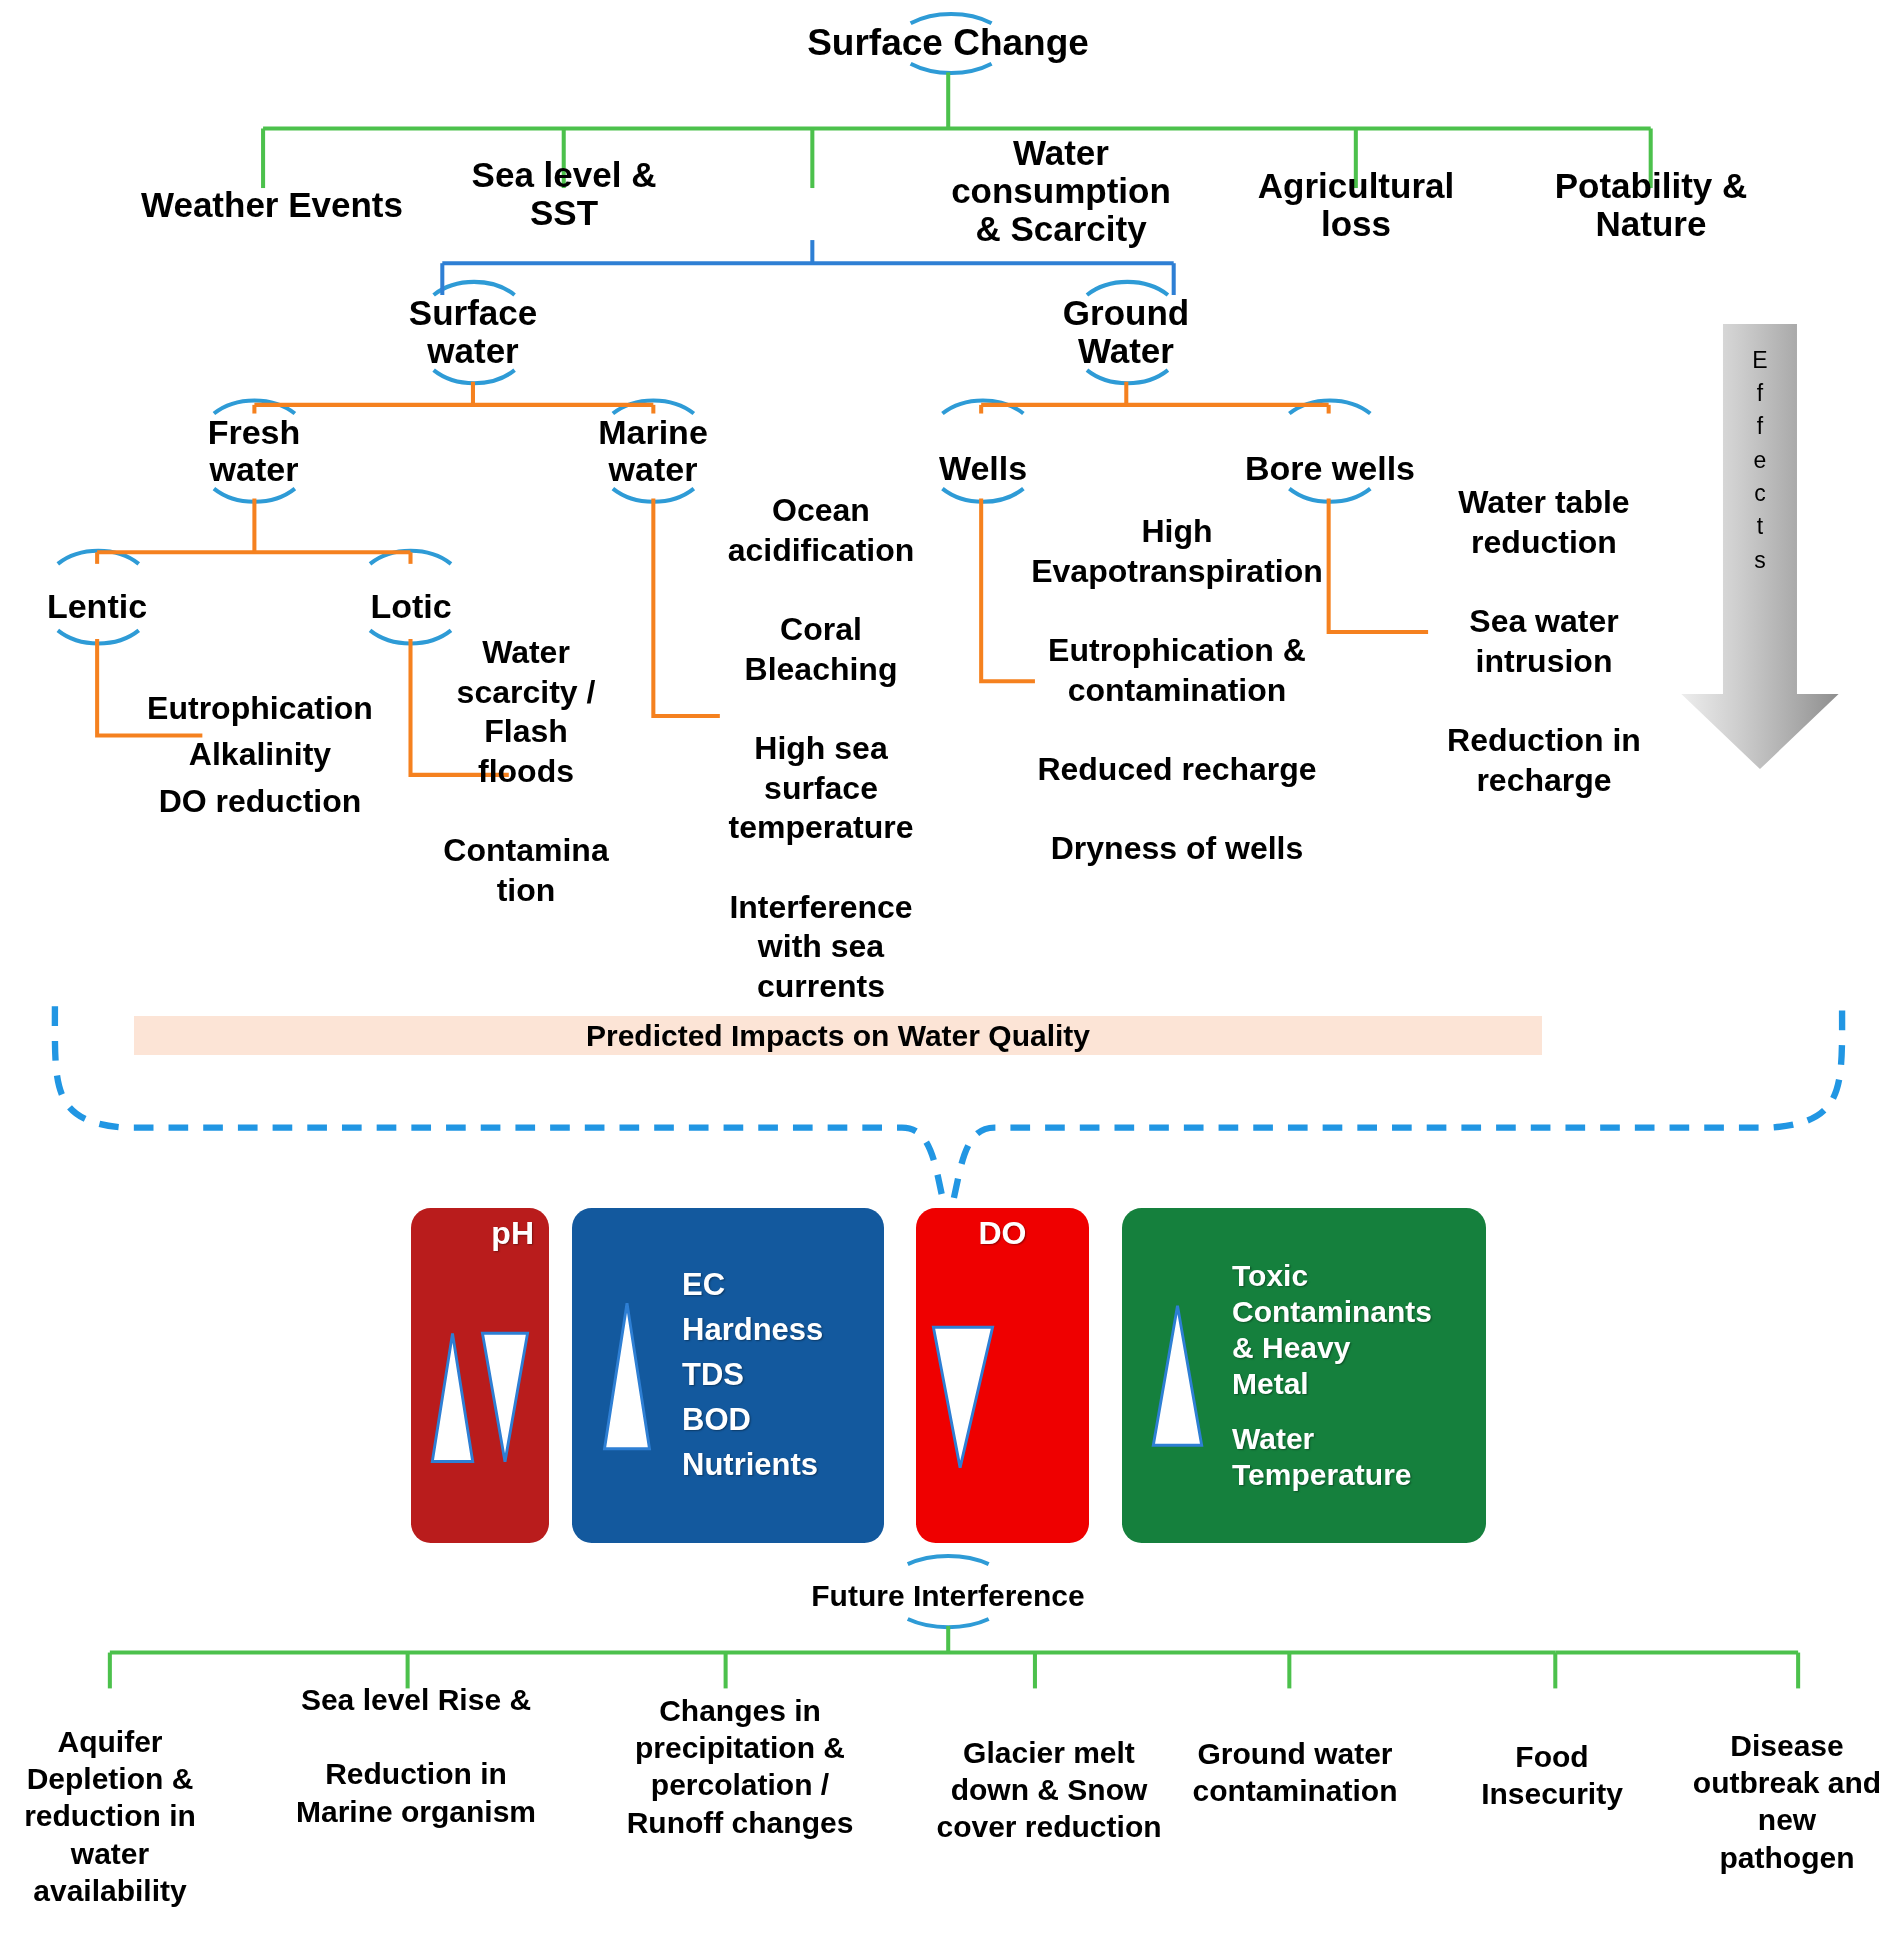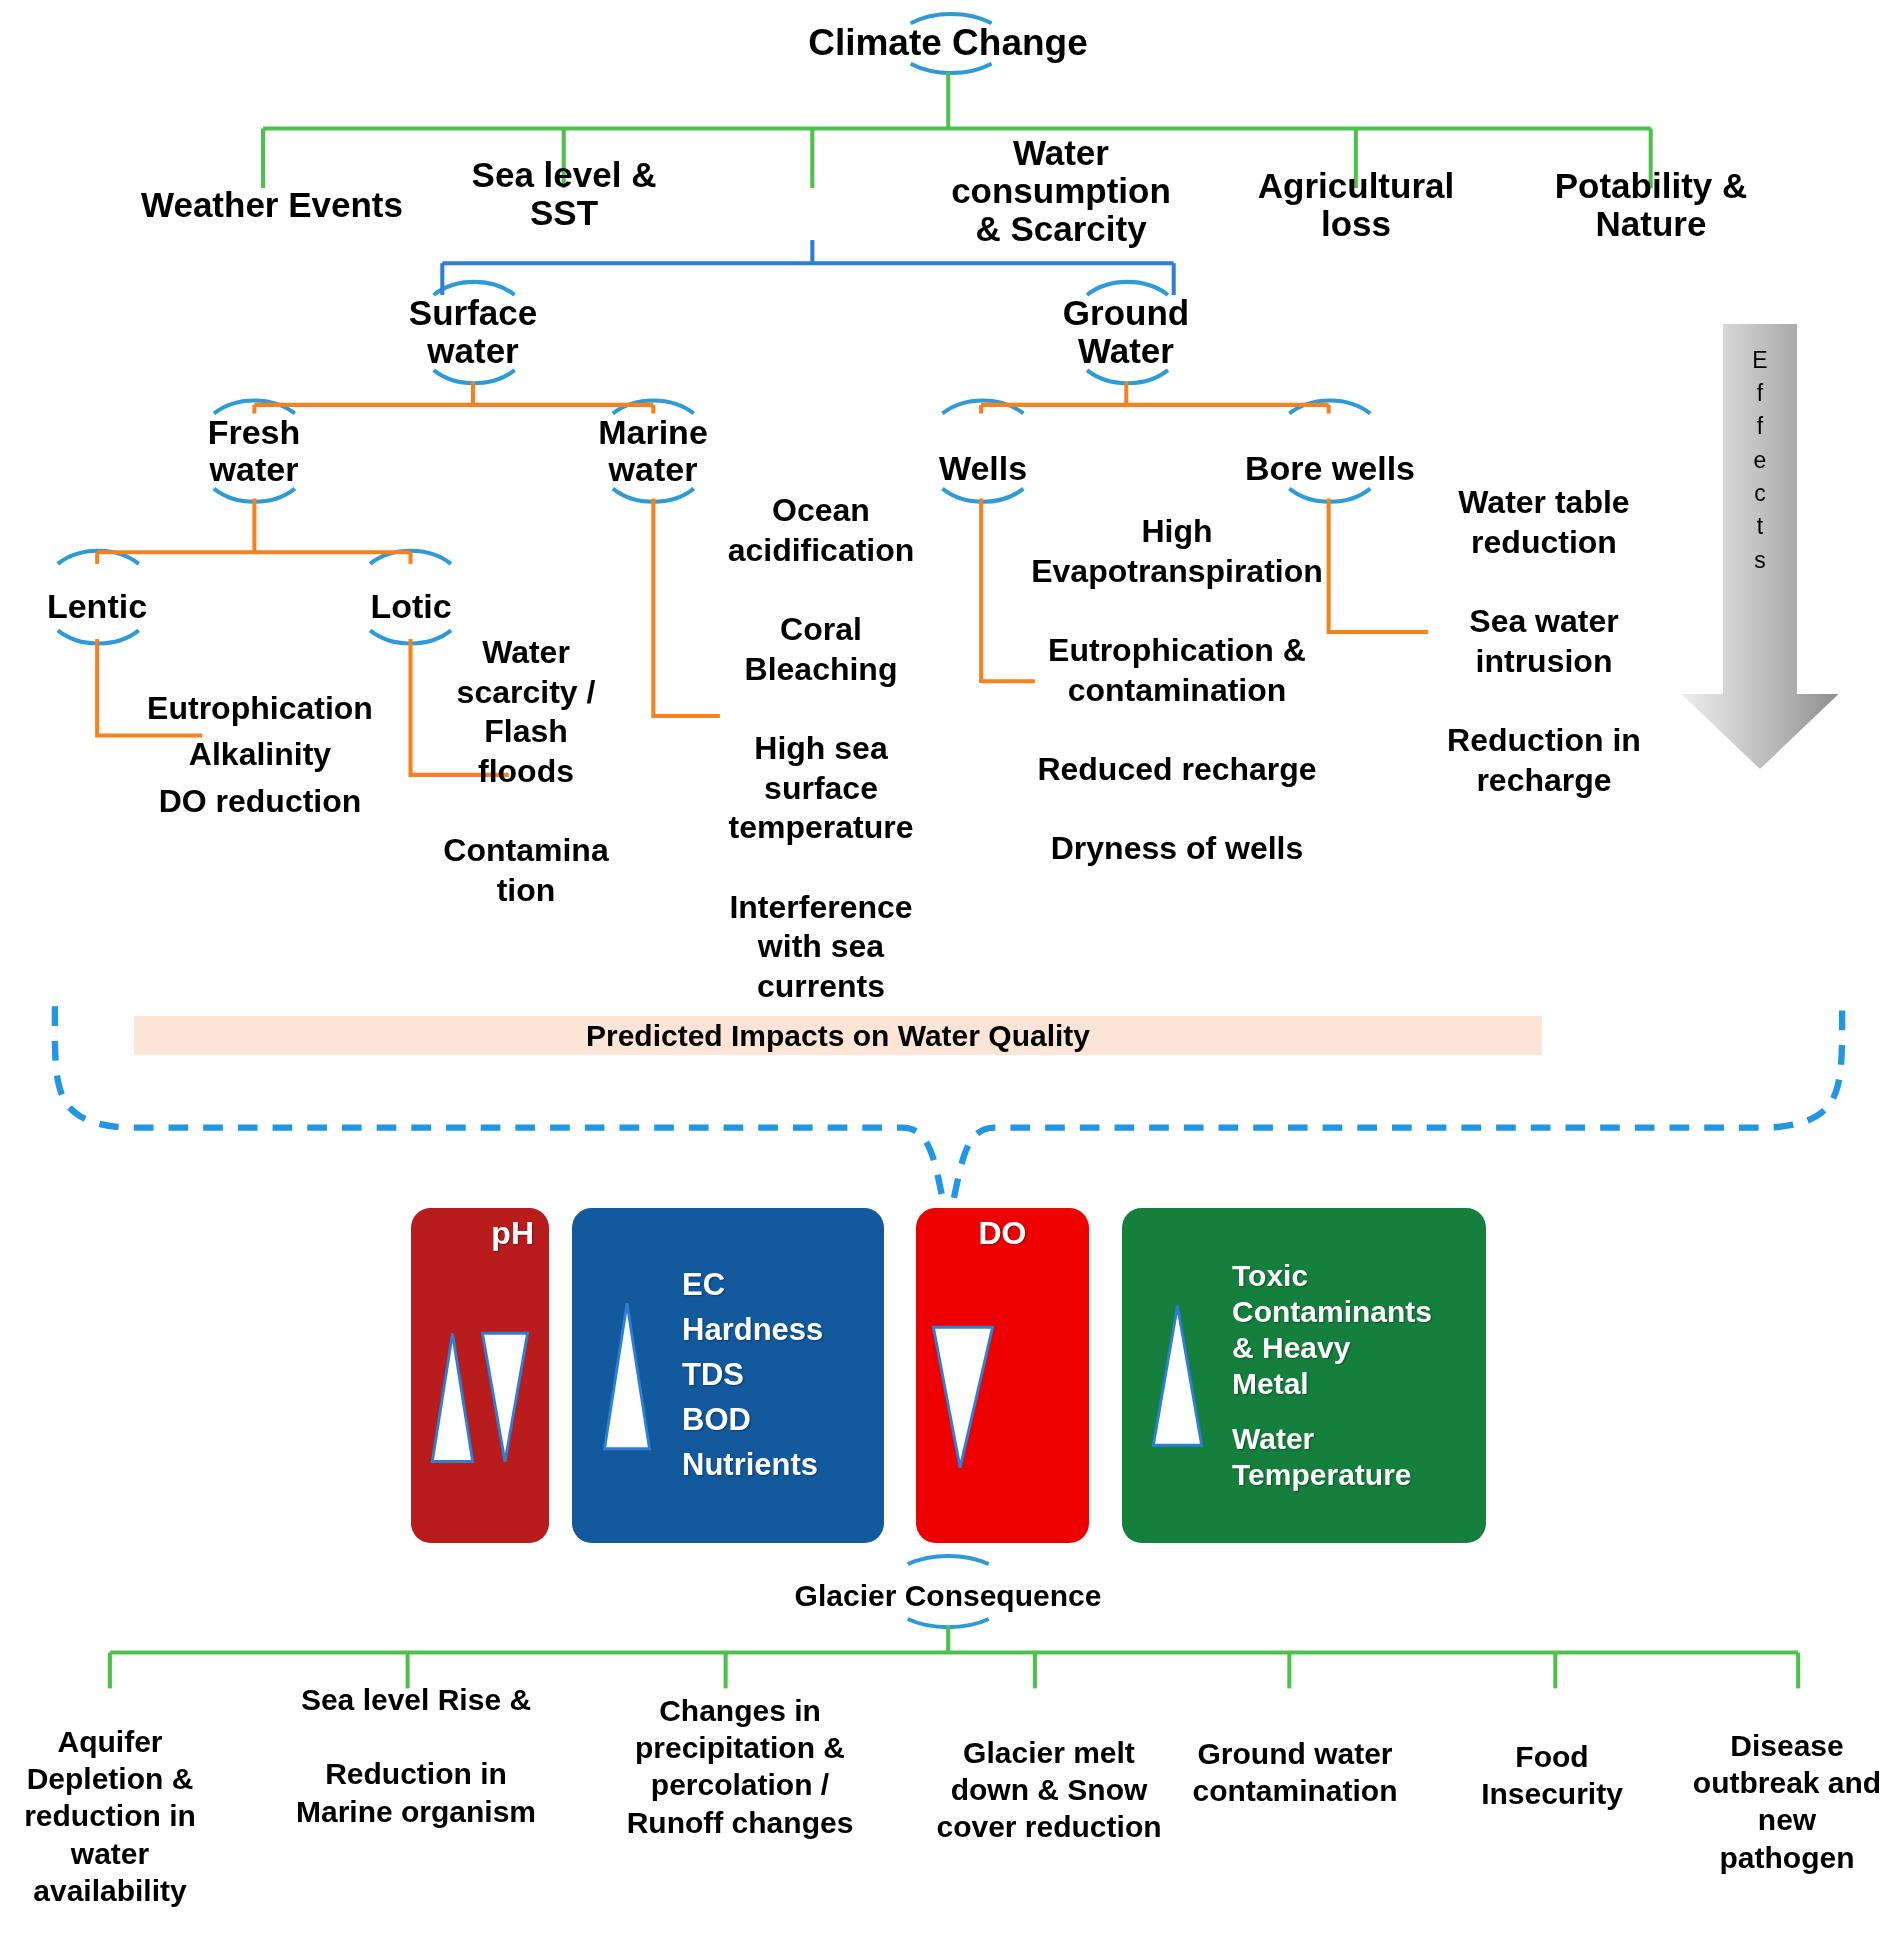--- a/index.html
+++ b/index.html
@@ -202,21 +202,21 @@
 
     <g stroke="#2196E3" stroke-width="11" fill="none">
       <path d="M1640,2110 L1640,2160"></path>
     </g>
 
     <g>
       <path d="M2980,560 L3108,560 L3108,1200 L3180,1200 L3044,1330 L2908,1200 L2980,1200 Z" fill="url(#grayGrad)"></path>
     </g>
   </svg>
 
-  <div class="node n-root" style="left:948px; top:43px;">Climate Change</div>
+  <div class="node n-root" style="left:948px; top:43px;">Surface Change</div>
 
   <div class="node n-l1" style="left:272px; top:205px;">Weather Events</div>
   <div class="node n-l1" style="left:564px; top:194px;">Sea level &amp;
 SST</div>
   <div class="node n-l1" style="left:1061px; top:191px;">Water
 consumption
 &amp; Scarcity</div>
   <div class="node n-l1" style="left:1356px; top:205px;">Agricultural
 loss</div>
   <div class="node n-l1" style="left:1651px; top:205px;">Potability &amp;
@@ -353,21 +353,21 @@
         <span>Contaminants</span>
         <span>&amp; Heavy</span>
         <span>Metal</span>
         <span style="height:19.7px;"></span>
         <span>Water</span>
         <span>Temperature</span>
       </div>
     </div>
   </div>
 
-  <div class="node n-fc" style="left:948px; top:1596px;">Glacier Consequence</div>
+  <div class="node n-fc" style="left:948px; top:1596px;">Future Interference</div>
 
   <div class="node n-bottom" style="left:110px; top:1816px; line-height:1.24; width:191px;">Aquifer
 Depletion &amp;
 reduction in
 water
 availability</div>
 
   <div class="node n-bottom" style="left:416px; top:1755px; line-height:1.24; width:272px;">Sea level Rise &amp;
 
 Reduction in

